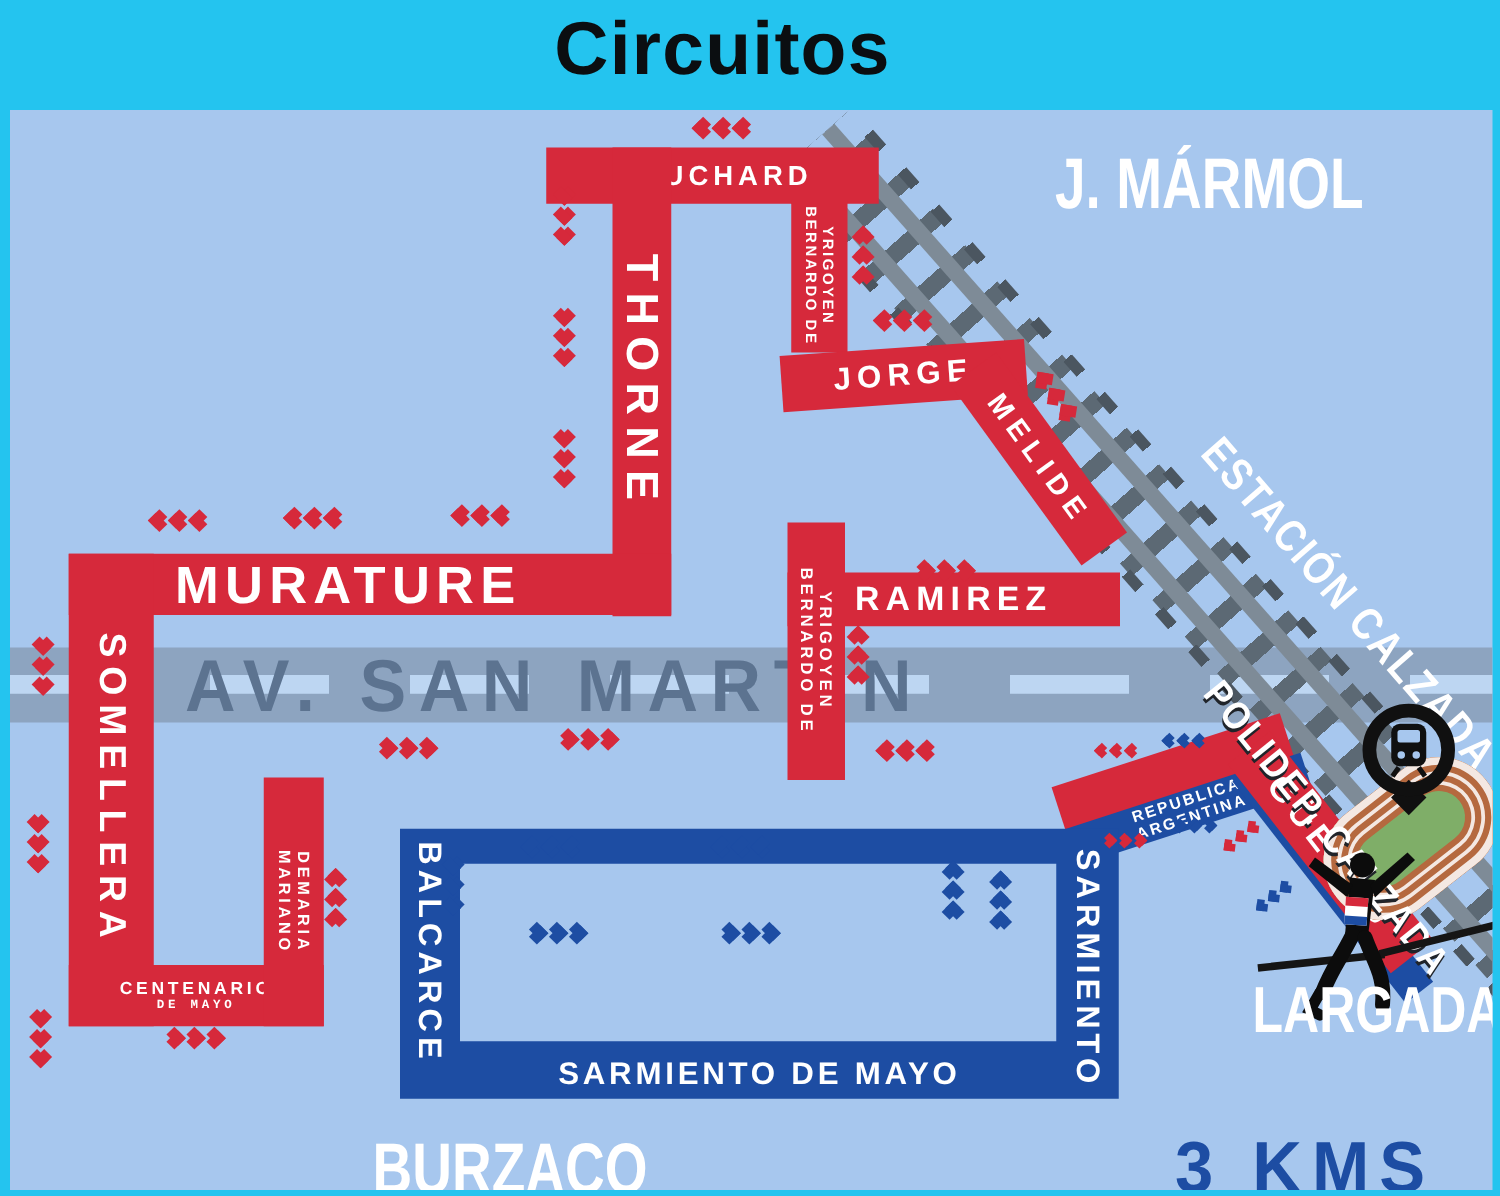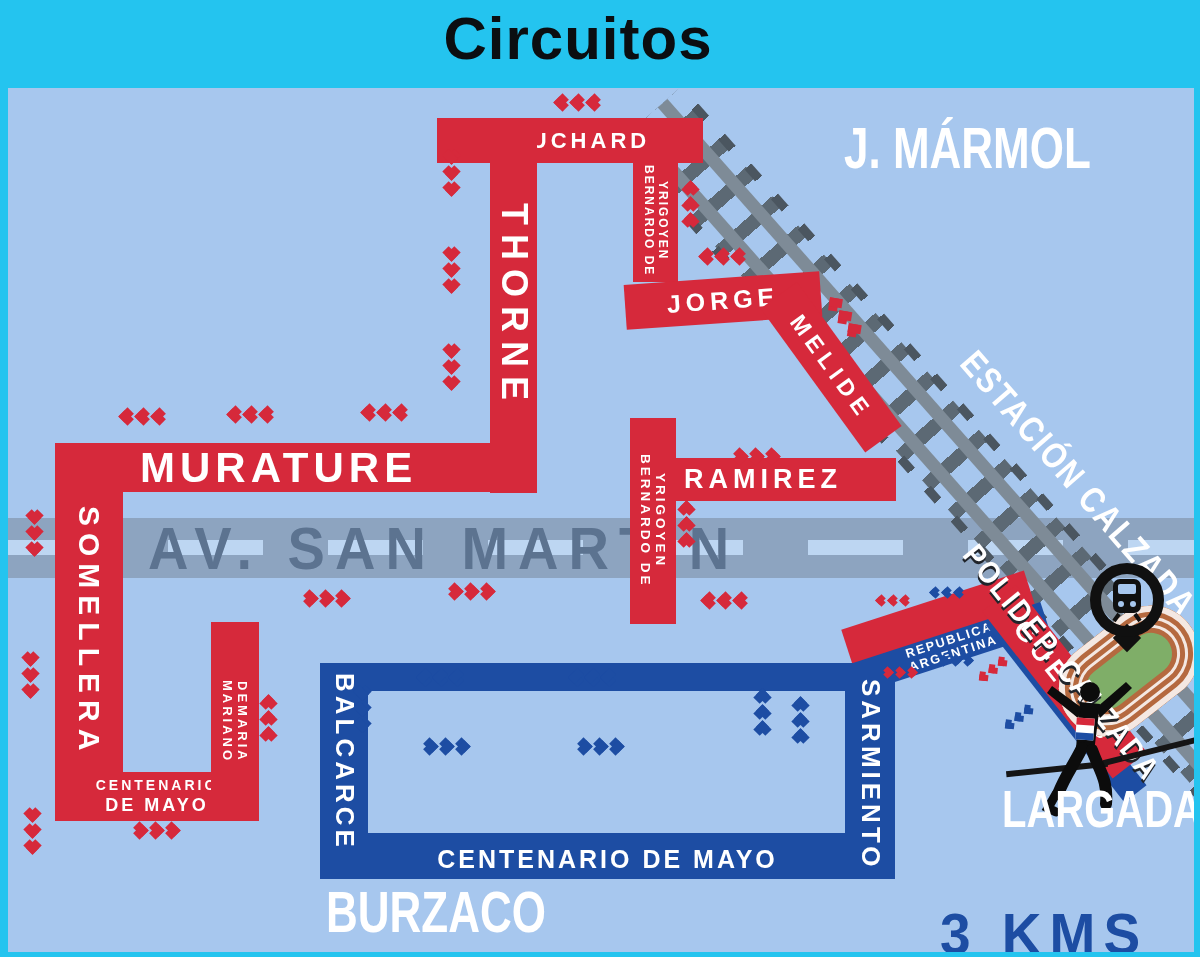--- a/index.html
+++ b/index.html
@@ -102,21 +102,21 @@
     </div>
   </div>
   <div class="band" style="left:47px;top:355px;width:482px;height:49px;justify-content:flex-start;padding-left:85px;">
     <span class="lbl" style="font-size:42px;letter-spacing:5px;">MURATURE</span>
   </div>
   <div class="band" style="left:47px;top:355px;width:68px;height:378px;">
     <span class="vt" style="font-size:30px;letter-spacing:7px;">SOMELLERA</span>
   </div>
   <div class="band" style="left:47px;top:684px;width:204px;height:49px;flex-direction:column;line-height:1.25;">
     <span class="lbl" style="font-size:14px;letter-spacing:3px;">CENTENARIO</span>
-    <span class="lbl" style="font-size:18px;letter-spacing:3px;">DE MAYO</span>
+    <span class="lbl" style="font-size:10px;letter-spacing:3px;font-family:Liberation Mono, monospace;">DE MAYO</span>
   </div>
   <div class="band" style="left:203px;top:534px;width:48px;height:199px;">
     <div class="vcol" style="font-size:13px;letter-spacing:3px;">
       <div>MARIANO</div>
       <div>DEMARIA</div>
     </div>
   </div>
   <div class="band" style="left:845px;top:540px;width:192px;height:38px;transform:rotate(-18deg);transform-origin:0 100%;"></div>
   <div class="band bblue" style="left:845px;top:575px;width:197px;height:31px;transform:rotate(-18deg);transform-origin:0 0;flex-direction:column;line-height:1.1;">
     <span class="lbl" style="font-size:12.5px;letter-spacing:2px;">REPUBLICA</span>
@@ -129,21 +129,21 @@
 
   <div class="band bblue" style="left:312px;top:575px;width:575px;height:216px;">
     <div class="abs" style="left:48px;top:28px;right:50px;bottom:46px;background:var(--bg);"></div>
     <div class="abs" style="left:0;top:28px;width:48px;bottom:46px;display:flex;align-items:center;justify-content:center;">
       <span class="vt" style="font-size:26px;letter-spacing:4px;">BALCARCE</span>
     </div>
     <div class="abs" style="right:0;top:28px;width:50px;bottom:20px;display:flex;align-items:center;justify-content:center;">
       <span class="vt" style="font-size:26px;letter-spacing:4px;">SARMIENTO</span>
     </div>
     <div class="abs" style="left:0;right:0;bottom:5px;text-align:center;">
-      <span class="lbl" style="font-size:25px;letter-spacing:3px;">CENTENARIO DE MAYO</span>
+      <span class="lbl" style="font-size:25px;letter-spacing:3px;">SARMIENTO DE MAYO</span>
     </div>
   </div>
 
 
   <div class="arr h al" style="left:545px;top:8px;">
       <i></i>
       <i></i>
       <i></i>
     </div>
   <div class="arr v" style="left:437px;top:58px;">
@@ -335,21 +335,21 @@
     <path d="M66 74 C74 96 82 104 80 128" stroke="#0c0c0c" stroke-width="12" fill="none" stroke-linecap="round"></path>
     <path d="M30 118 L22 132 L30 136" stroke="#0c0c0c" stroke-width="9" fill="none" stroke-linecap="round"></path>
     <rect x="50" y="42" width="18" height="22" fill="#ffffff" transform="rotate(4 59 53)"></rect>
     <rect x="50" y="42" width="18" height="7" fill="#d6293b" transform="rotate(4 59 53)"></rect>
     <rect x="50" y="57" width="18" height="7" fill="#1d4da3" transform="rotate(4 59 53)"></rect>
   </svg>
 
   <div class="abs" style="left:836px;top:28px;">
     <span class="big" style="font-size:44px;">J. MÁRMOL</span>
   </div>
-  <div class="abs" style="left:290px;top:792px;margin-left:28px;">
+  <div class="abs" style="left:290px;top:816px;">
     <span class="big" style="font-size:44px;">BURZACO</span>
   </div>
 
   <div class="abs" style="left:994px;top:692px;">
     <span class="big" style="font-size:40px;">LARGADA</span>
   </div>
   <div class="abs" style="left:932px;top:814px;">
     <span class="kms" style="color:var(--blue);">3 KMS</span>
   </div>
 

